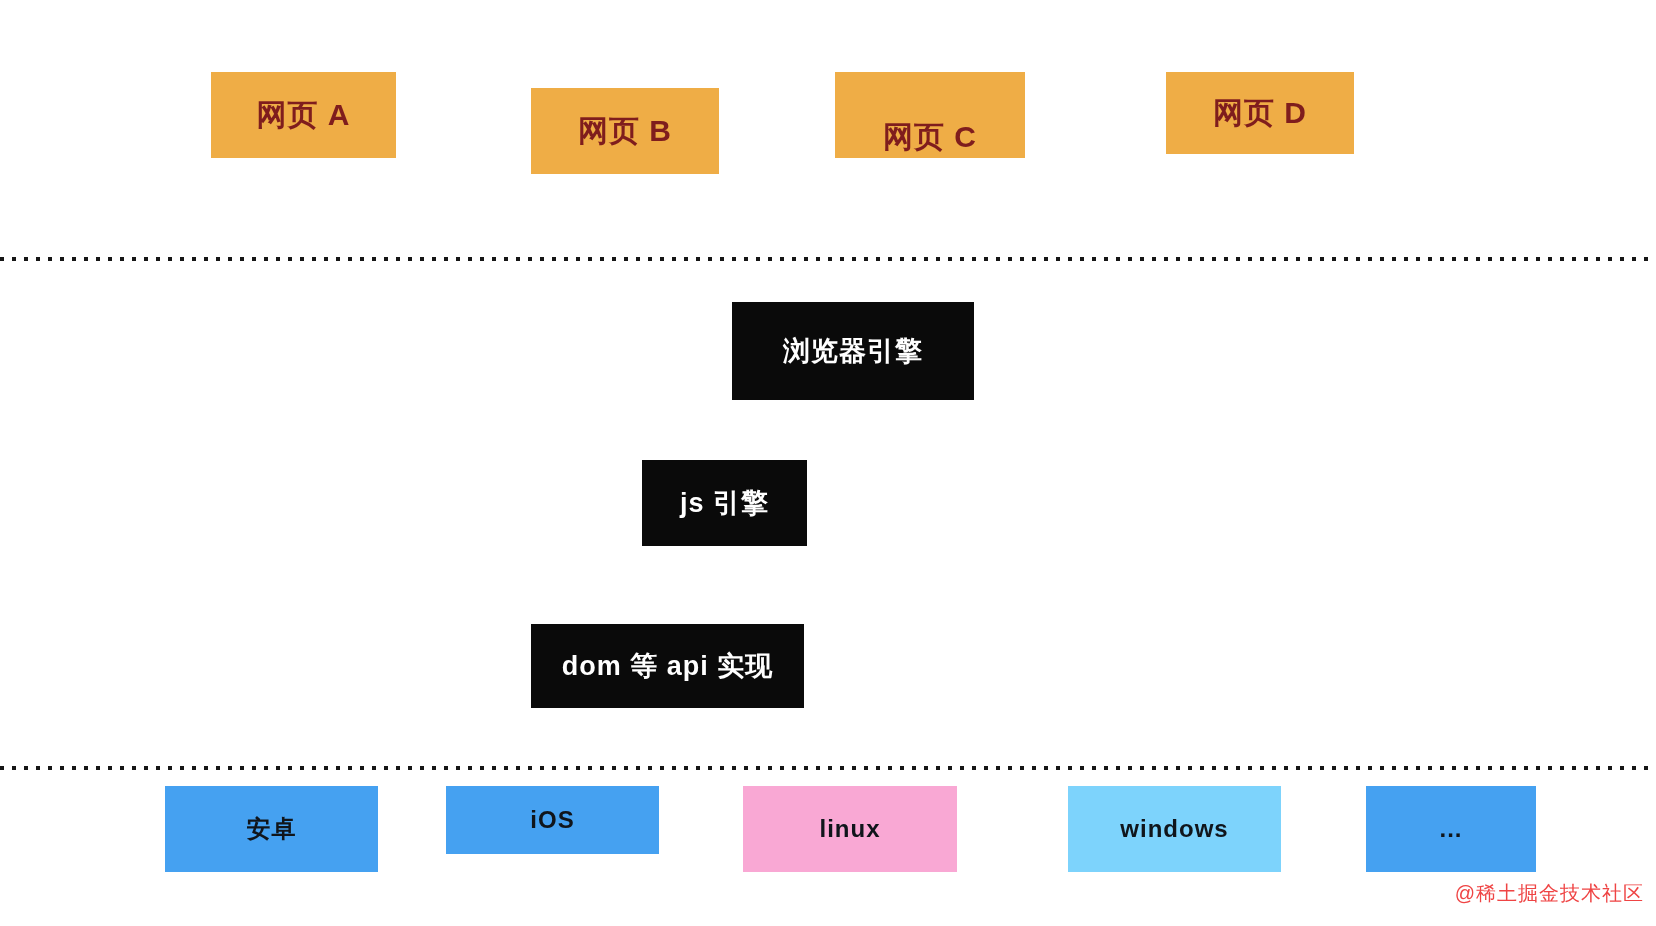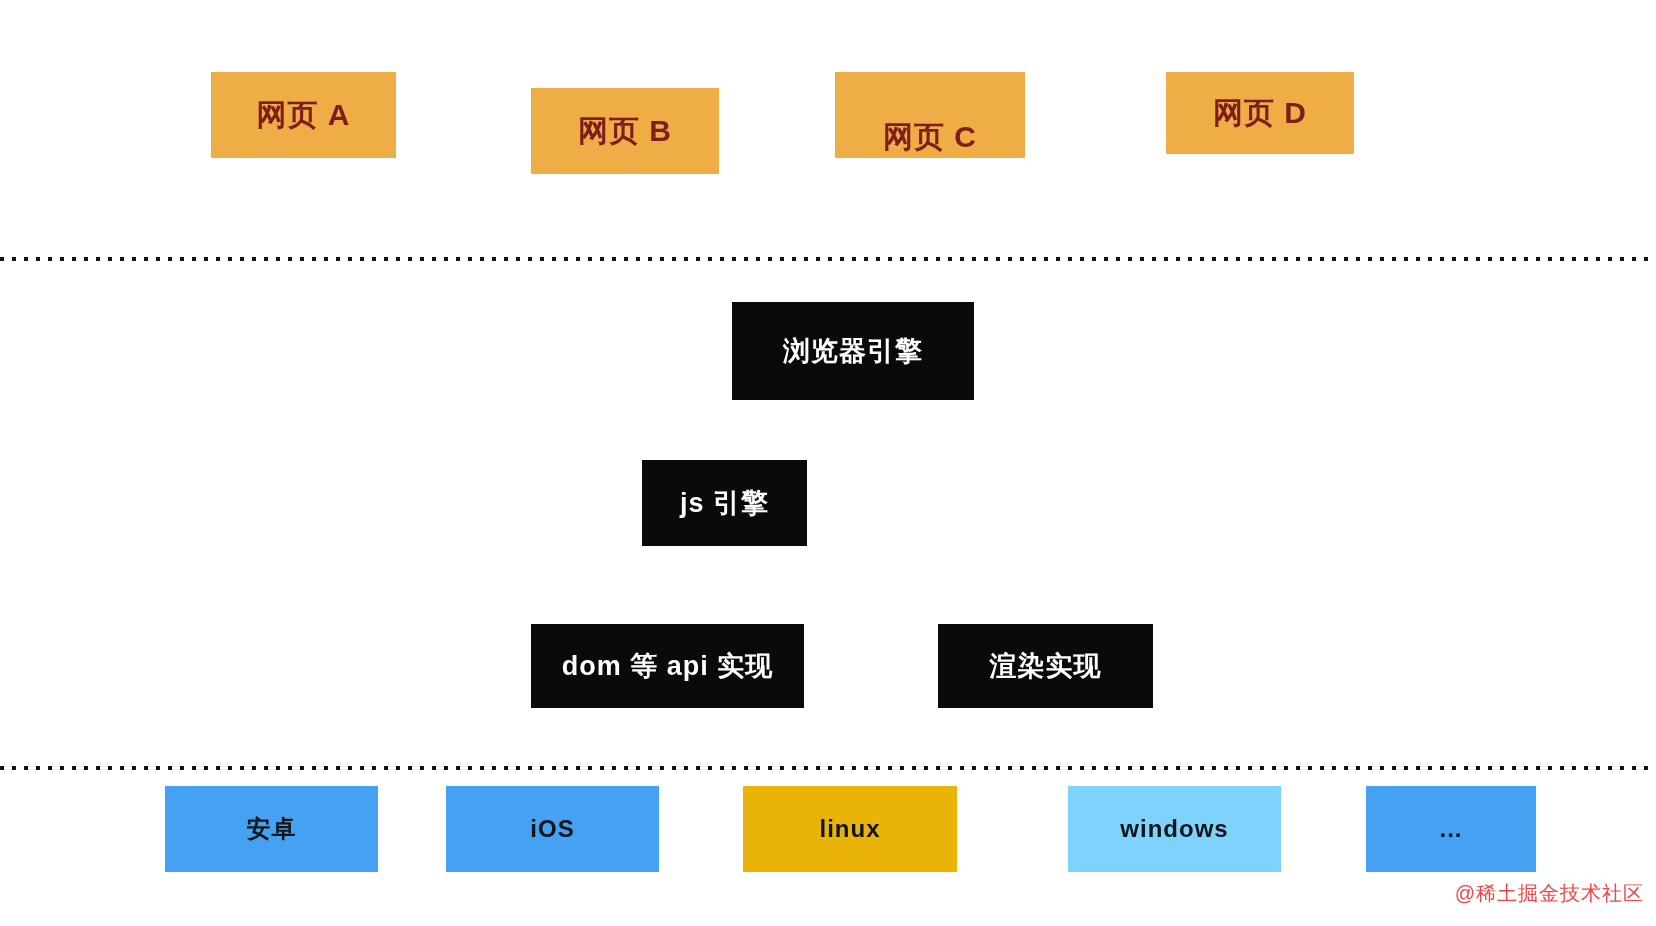--- a/index.html
+++ b/index.html
@@ -78,33 +78,30 @@
 
   <div class="box engine-box" style="left: 732px; top: 302px; width: 242px; height: 98px; background-color: rgb(10, 10, 10);">
     <span>浏览器引擎</span>
   </div>
   <div class="box engine-box" style="left: 642px; top: 460px; width: 165px; height: 86px; background-color: rgb(10, 10, 10);">
     <span>js 引擎</span>
   </div>
   <div class="box engine-box" style="left: 531px; top: 624px; width: 273px; height: 84px; background-color: rgb(10, 10, 10);">
     <span>dom 等 api 实现</span>
   </div>
-  <div class="box engine-box" style="left: 938px; top: 624px; width: 215px; height: 84px; background-color: rgb(10, 10, 10);">
-    <span>渲染实现</span>
-  </div>
 
   <div class="divider" style="top:766px;"></div>
 
   <div class="box os-box" style="left: 165px; top: 786px; width: 213px; height: 86px; background-color: rgb(69, 161, 241);">
     <span>安卓</span>
   </div>
-  <div class="box os-box" style="left: 446px; top: 786px; width: 213px; height: 86px; background-color: rgb(69, 161, 241); text-align: right;">
+  <div class="box os-box" style="left: 446px; top: 786px; width: 213px; height: 68px; background-color: rgb(69, 161, 241); text-align: right;">
     <span>iOS</span>
   </div>
-  <div class="box os-box" style="left: 743px; top: 786px; width: 214px; height: 86px; background-color: #eab308;">
+  <div class="box os-box" style="left: 743px; top: 786px; width: 214px; height: 86px; background-color: #f9a8d4;">
     <span>linux</span>
   </div>
   <div class="box os-box" style="left: 1068px; top: 786px; width: 213px; height: 86px; background-color: #7dd3fc;">
     <span>windows</span>
   </div>
   <div class="box os-box" style="left: 1366px; top: 786px; width: 170px; height: 86px; background-color: rgb(69, 161, 241);">
     <span>...</span>
   </div>
 
   <div class="watermark" style="color: #ef4444;">@稀土掘金技术社区</div>

